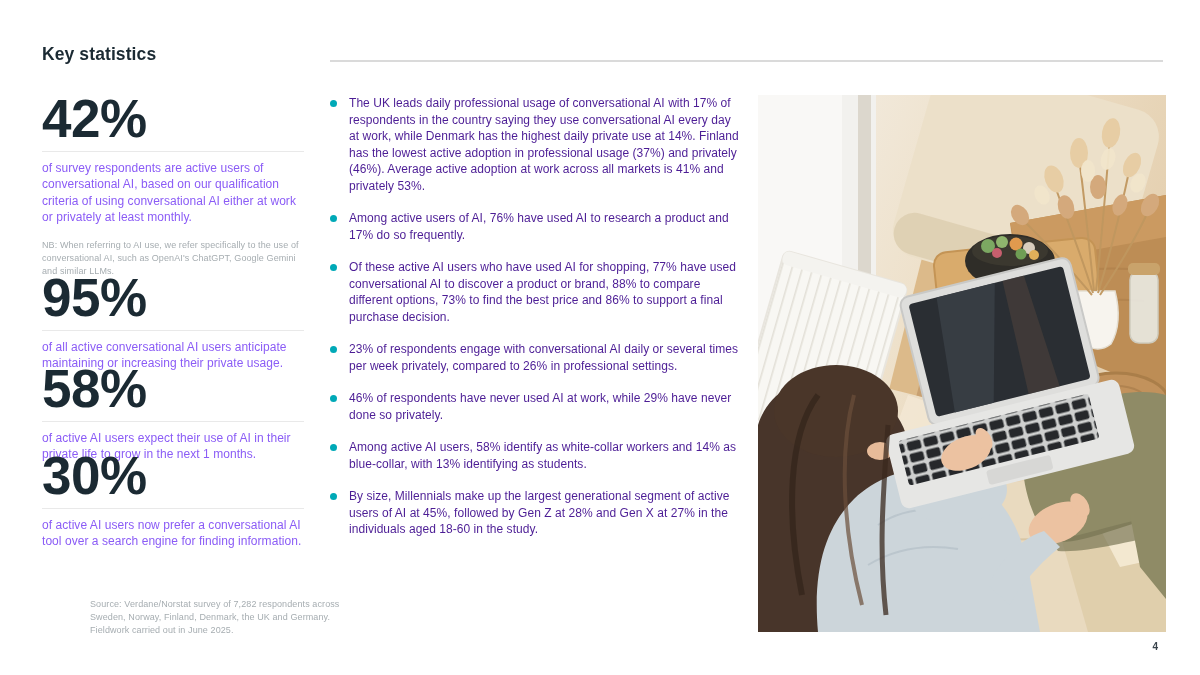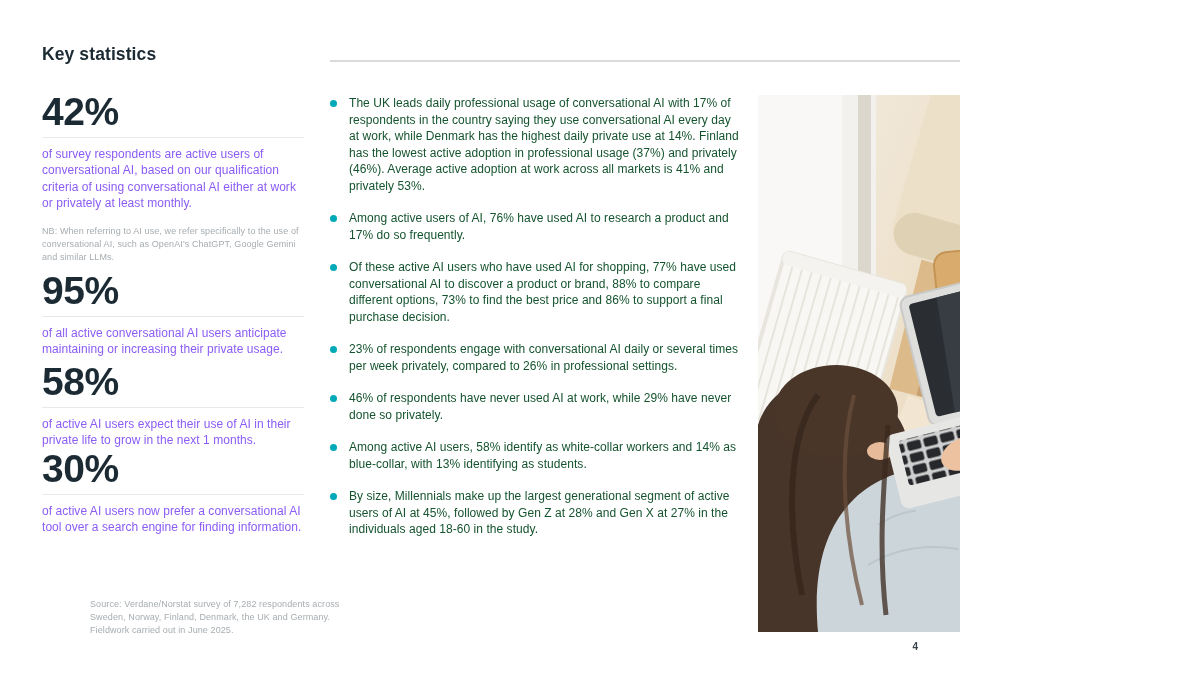--- a/index.html
+++ b/index.html
@@ -1,34 +1,34 @@
 <!DOCTYPE html>
 <html><head>
 <meta charset="utf-8">
 <style>
   * { margin:0; padding:0; box-sizing:border-box; }
   html,body { width:1200px; height:675px; background:#ffffff; font-family:"Liberation Sans", sans-serif; }
-  .slide { position:relative; width:960px; height:675px; background:#ffffff; overflow:hidden; }
+  .slide { position:relative; width:1200px; height:675px; background:#ffffff; overflow:hidden; }
 
   .page-title { position:absolute; left:42px; top:44px; font-size:17.5px; font-weight:800; color:#1b2a33; letter-spacing:.1px; }
   .top-rule { position:absolute; left:330px; top:60px; width:833px; height:2px; background:#dadada; }
 
   
   .stat { position:absolute; left:42px; width:262px; }
-  .stat-value { font-size:39px; line-height:1; font-weight:800; color:#1b2a33; letter-spacing:-.5px; }
+  .stat-value { font-size:53px; line-height:1; font-weight:800; color:#1b2a33; letter-spacing:-.5px; }
   .stat-rule { height:1px; background:#e9e9e9; margin-top:6px; }
   .stat-desc { margin-top:8px; font-size:12px; line-height:16.4px; color:#8b5cf6; letter-spacing:.05px; }
   .stat-note { margin-top:13px; font-size:9px; line-height:13px; color:#a6adb1; letter-spacing:.1px; }
   .source-note { position:absolute; left:42px; top:598px; width:270px; font-size:9px; line-height:13px; color:#a6adb1; letter-spacing:.1px;margin-left:48px; }
 
   
   .bullet-list { position:absolute; left:330px; top:95px; width:412px; list-style:none; }
   .bullet-item { display:flex; gap:12px; margin-bottom:16px; }
   .bullet-dot { flex:0 0 7px; width:7px; height:7px; border-radius:50%; background:#00a9b7; margin-top:5px; }
-  .bullet-text { font-size:12px; line-height:16.5px; color:#14532d; letter-spacing:.05px; }
+  .bullet-text { font-size:12px; line-height:16.5px; color:#4c1d95; letter-spacing:.05px; }
 
   
   .photo { position:absolute; left:758px; top:95px; width:408px; height:537px; overflow:hidden; background:#ecdfc9; }
   .photo svg { display:block; }
 
   .page-number { position:absolute; right:42px; top:641px; font-size:10px; font-weight:700; color:#39444c; }
 </style>
 </head>
 <body>
 

